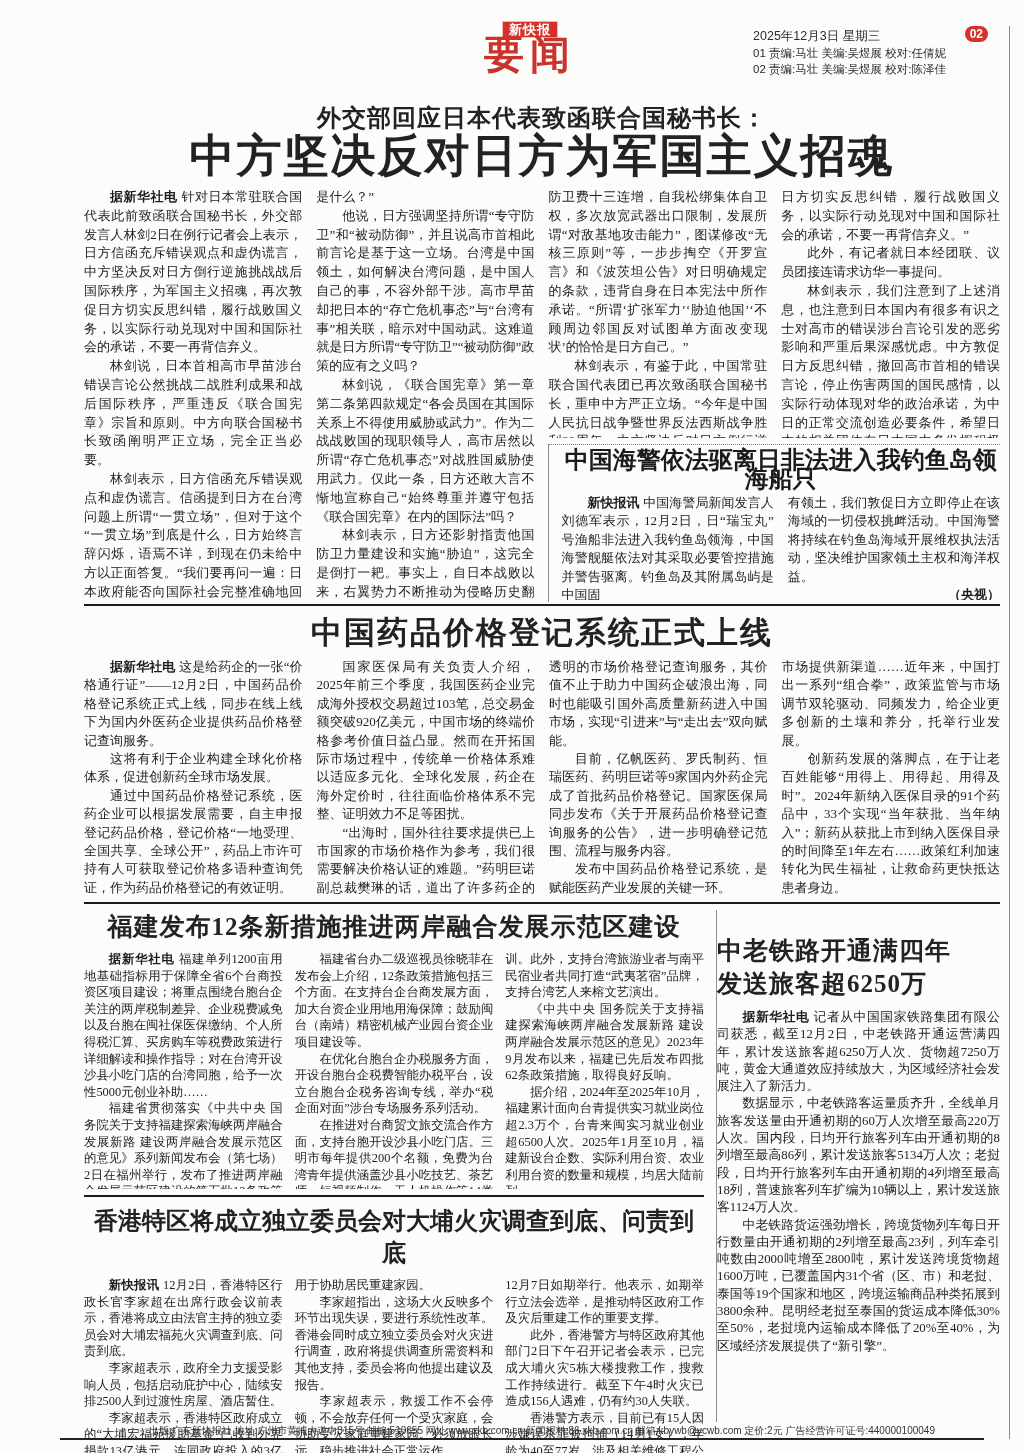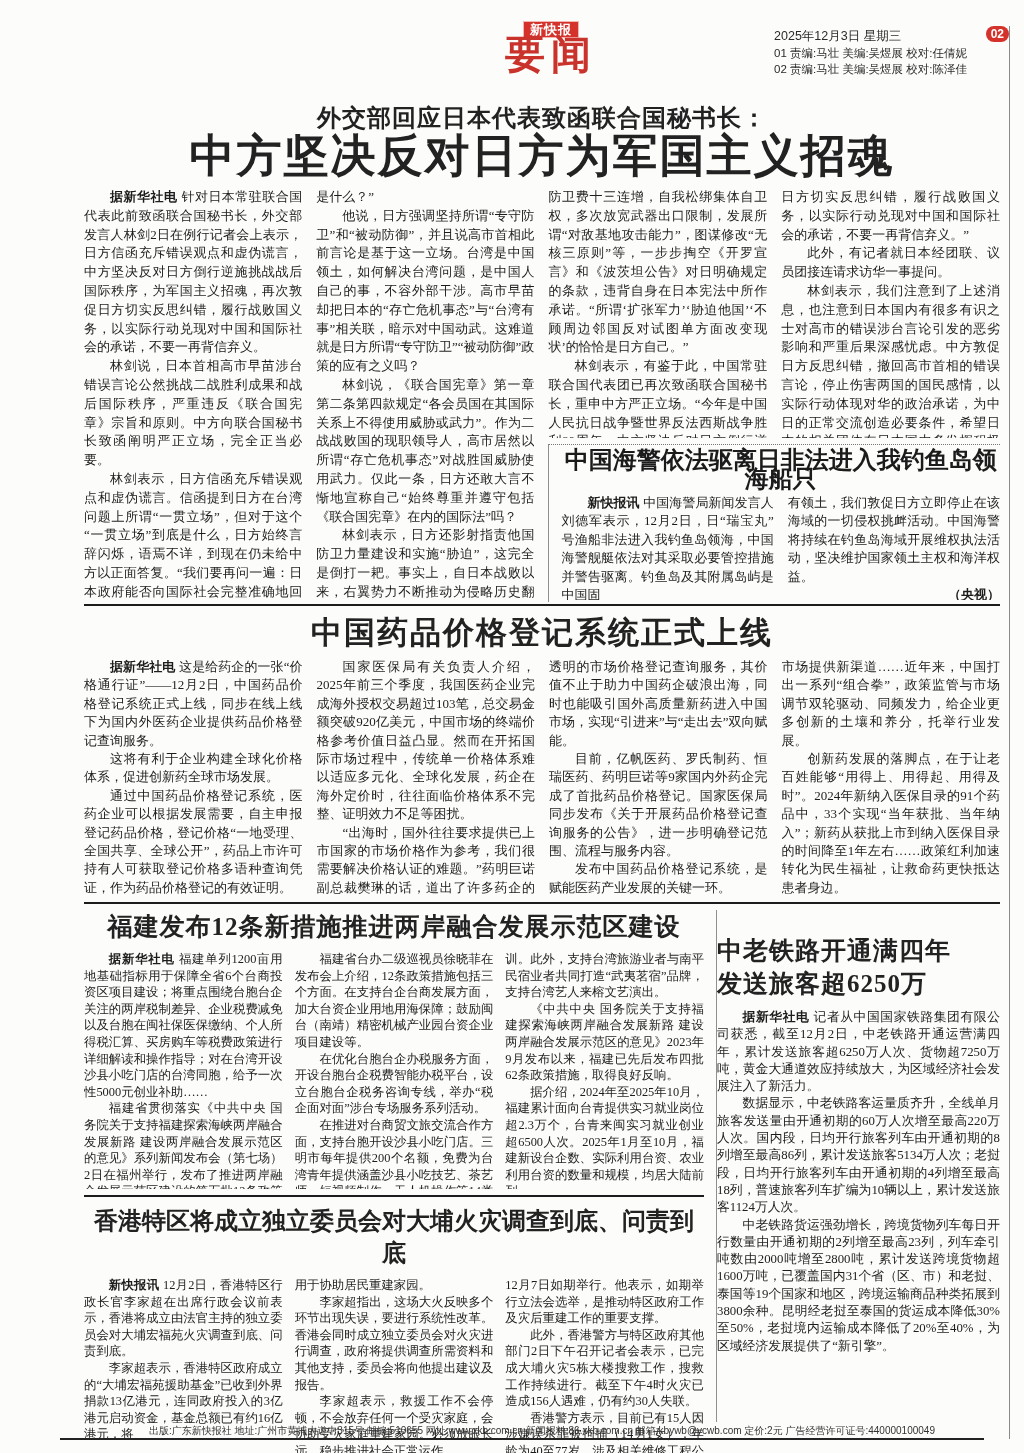--- a/index.html
+++ b/index.html
@@ -1,20 +1,20 @@
 <!DOCTYPE html>
 <html lang="zh"><head>
 <meta charset="utf-8">
 <style>
   html,body{margin:0;padding:0;background:#ffffff;}
   .page{position:relative;width:1024px;height:1453px;margin:0 auto;background:#fcfcfa;overflow:hidden;
         font-family:"Liberation Serif","DejaVu Serif",serif;color:#1d1d1d;}
 
   
-  .header{position:absolute;left:93px;top:20px;width:916px;height:72px;}
+  .header{position:absolute;left:72px;top:20px;width:916px;height:72px;}
   .brand{position:absolute;left:0;right:0;top:0;text-align:center;}
   .brand-logo{display:inline-block;background:#d5322b;color:#fff;font-family:"Liberation Sans","DejaVu Sans",sans-serif;
               font-weight:bold;font-size:13px;line-height:17px;padding:0 7px;letter-spacing:1px;box-shadow:inset 0 0 0 1px #f3b6b2;}
   .brand-section{font-size:40px;line-height:42px;font-weight:800;color:#c9332c;letter-spacing:6px;margin-top:-4px;}
   .masthead-right{position:absolute;right:42px;top:8px;text-align:left;font-family:"Liberation Sans","DejaVu Sans",sans-serif;
                   font-size:11.5px;line-height:16px;color:#2a2a2a;}
   .masthead-date{font-size:12.5px;margin-bottom:1px;}
   .page-badge{position:absolute;right:0;top:6px;background:#d5322b;color:#fff;font-family:"Liberation Sans","DejaVu Sans",sans-serif;
               font-weight:bold;font-size:12px;line-height:14px;padding:1px 5px;border-radius:8px;}
   .page-edge{position:absolute;right:14px;top:26px;bottom:14px;width:1px;background:#8a8a8a;}
@@ -183,20 +183,21 @@
             <p class="para cont">训。此外，支持台湾旅游业者与南平民宿业者共同打造“武夷茗宿”品牌，支持台湾艺人来榕文艺演出。</p>
             <p class="para">《中共中央 国务院关于支持福建探索海峡两岸融合发展新路 建设两岸融合发展示范区的意见》2023年9月发布以来，福建已先后发布四批62条政策措施，取得良好反响。</p>
             <p class="para">据介绍，2024年至2025年10月，福建累计面向台青提供实习就业岗位超2.3万个，台青来闽实习就业创业超6500人次。2025年1月至10月，福建新设台企数、实际利用台资、农业利用台资的数量和规模，均居大陆前列。</p>
           </div>
       </div>
       <div class="rule-c"></div>
       <div class="xg-title">香港特区将成立独立委员会对大埔火灾调查到底、问责到底</div>
       <div class="xg-body">
         <div class="col">
             <p class="para"><b class="lead-in">新快报讯 </b>12月2日，香港特区行政长官李家超在出席行政会议前表示，香港将成立由法官主持的独立委员会对大埔宏福苑火灾调查到底、问责到底。</p>
+            <p class="para">李家超表示，政府全力支援受影响人员，包括启动庇护中心，陆续安排2500人到过渡性房屋、酒店暂住。</p>
             <p class="para">李家超表示，香港特区政府成立的“大埔宏福苑援助基金”已收到外界捐款13亿港元，连同政府投入的3亿港元启动资金，基金总额已有约16亿港元，将</p>
           </div>
         <div class="col">
             <p class="para cont">用于协助居民重建家园。</p>
             <p class="para">李家超指出，这场大火反映多个环节出现失误，要进行系统性改革。香港会同时成立独立委员会对火灾进行调查，政府将提供调查所需资料和其他支持，委员会将向他提出建议及报告。</p>
             <p class="para">李家超表示，救援工作不会停顿，不会放弃任何一个受灾家庭，会协助受灾家庭重建家园。必须放眼长远，稳步推进社会正常运作。</p>
           </div>
         <div class="col">
             <p class="para cont">12月7日如期举行。他表示，如期举行立法会选举，是推动特区政府工作及灾后重建工作的重要支撑。</p>
             <p class="para">此外，香港警方与特区政府其他部门2日下午召开记者会表示，已完成大埔火灾5栋大楼搜救工作，搜救工作持续进行。截至下午4时火灾已造成156人遇难，仍有约30人失联。</p>

